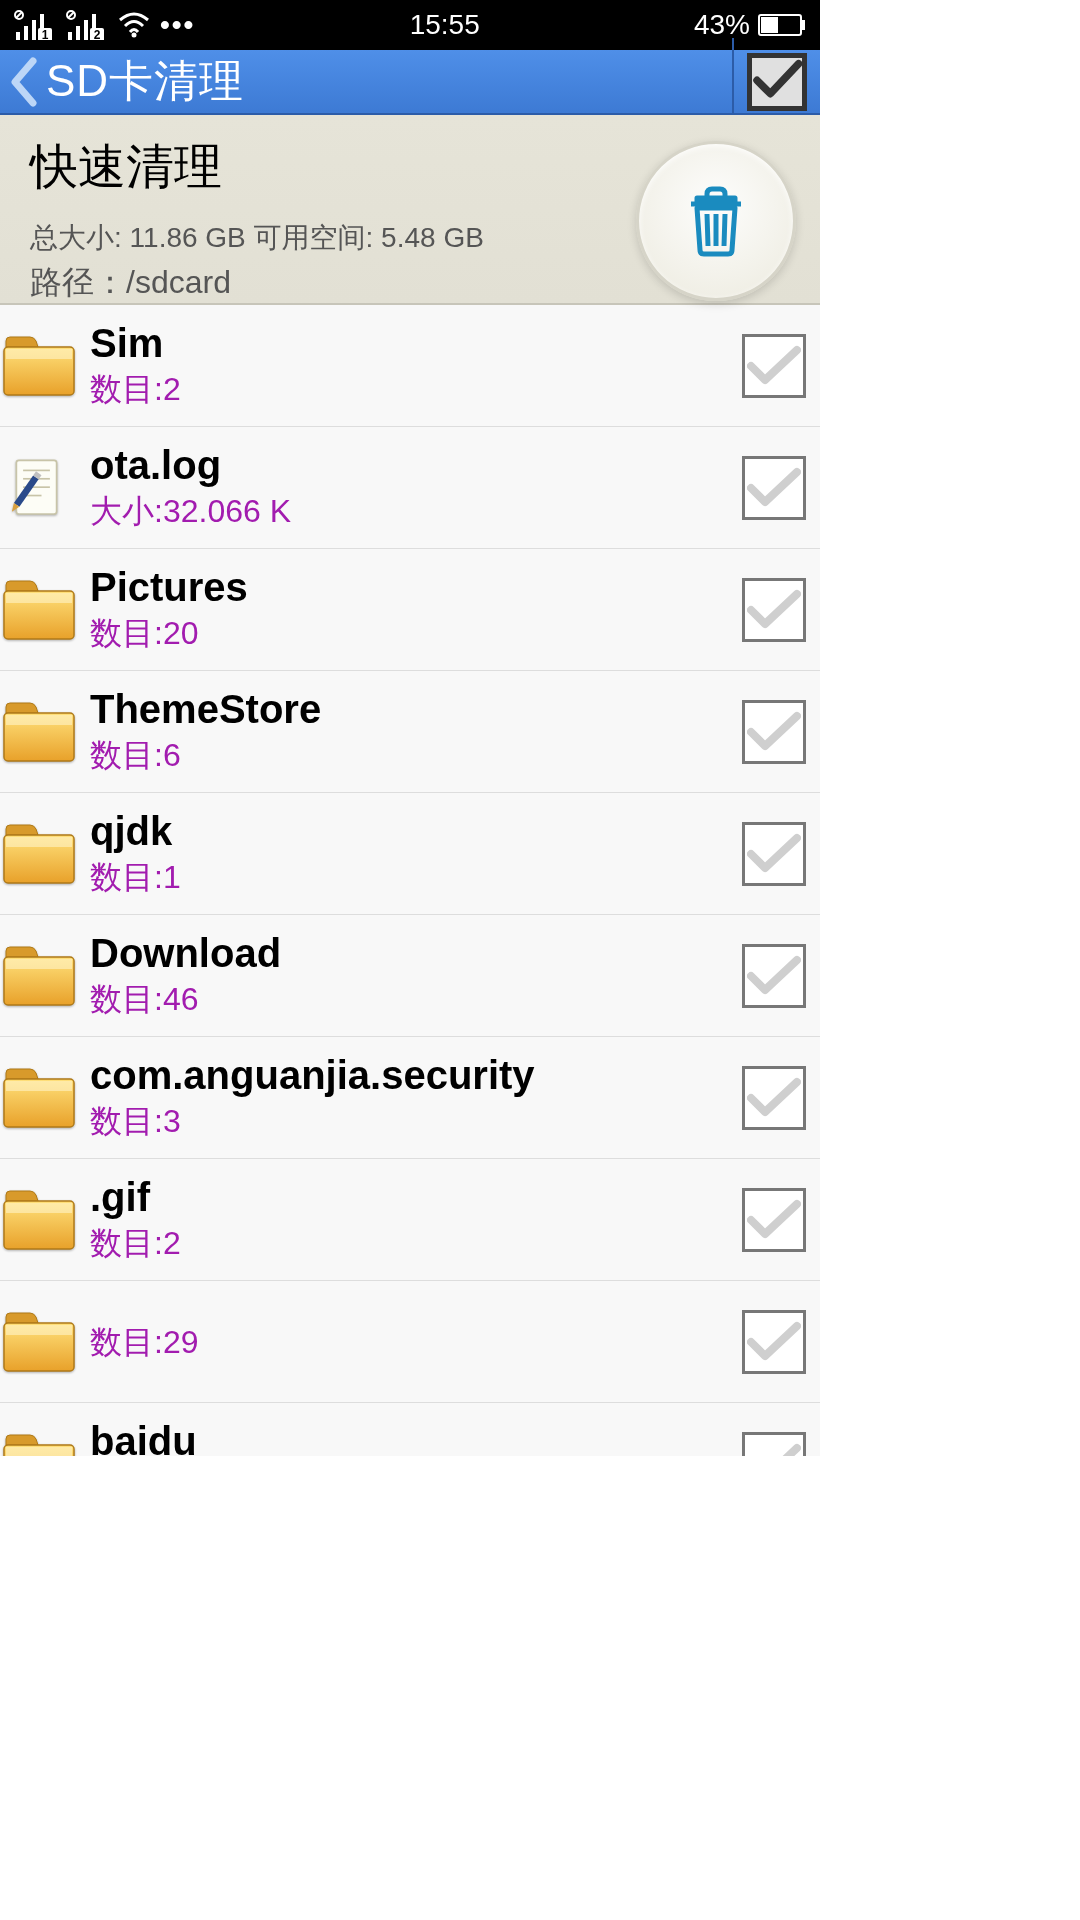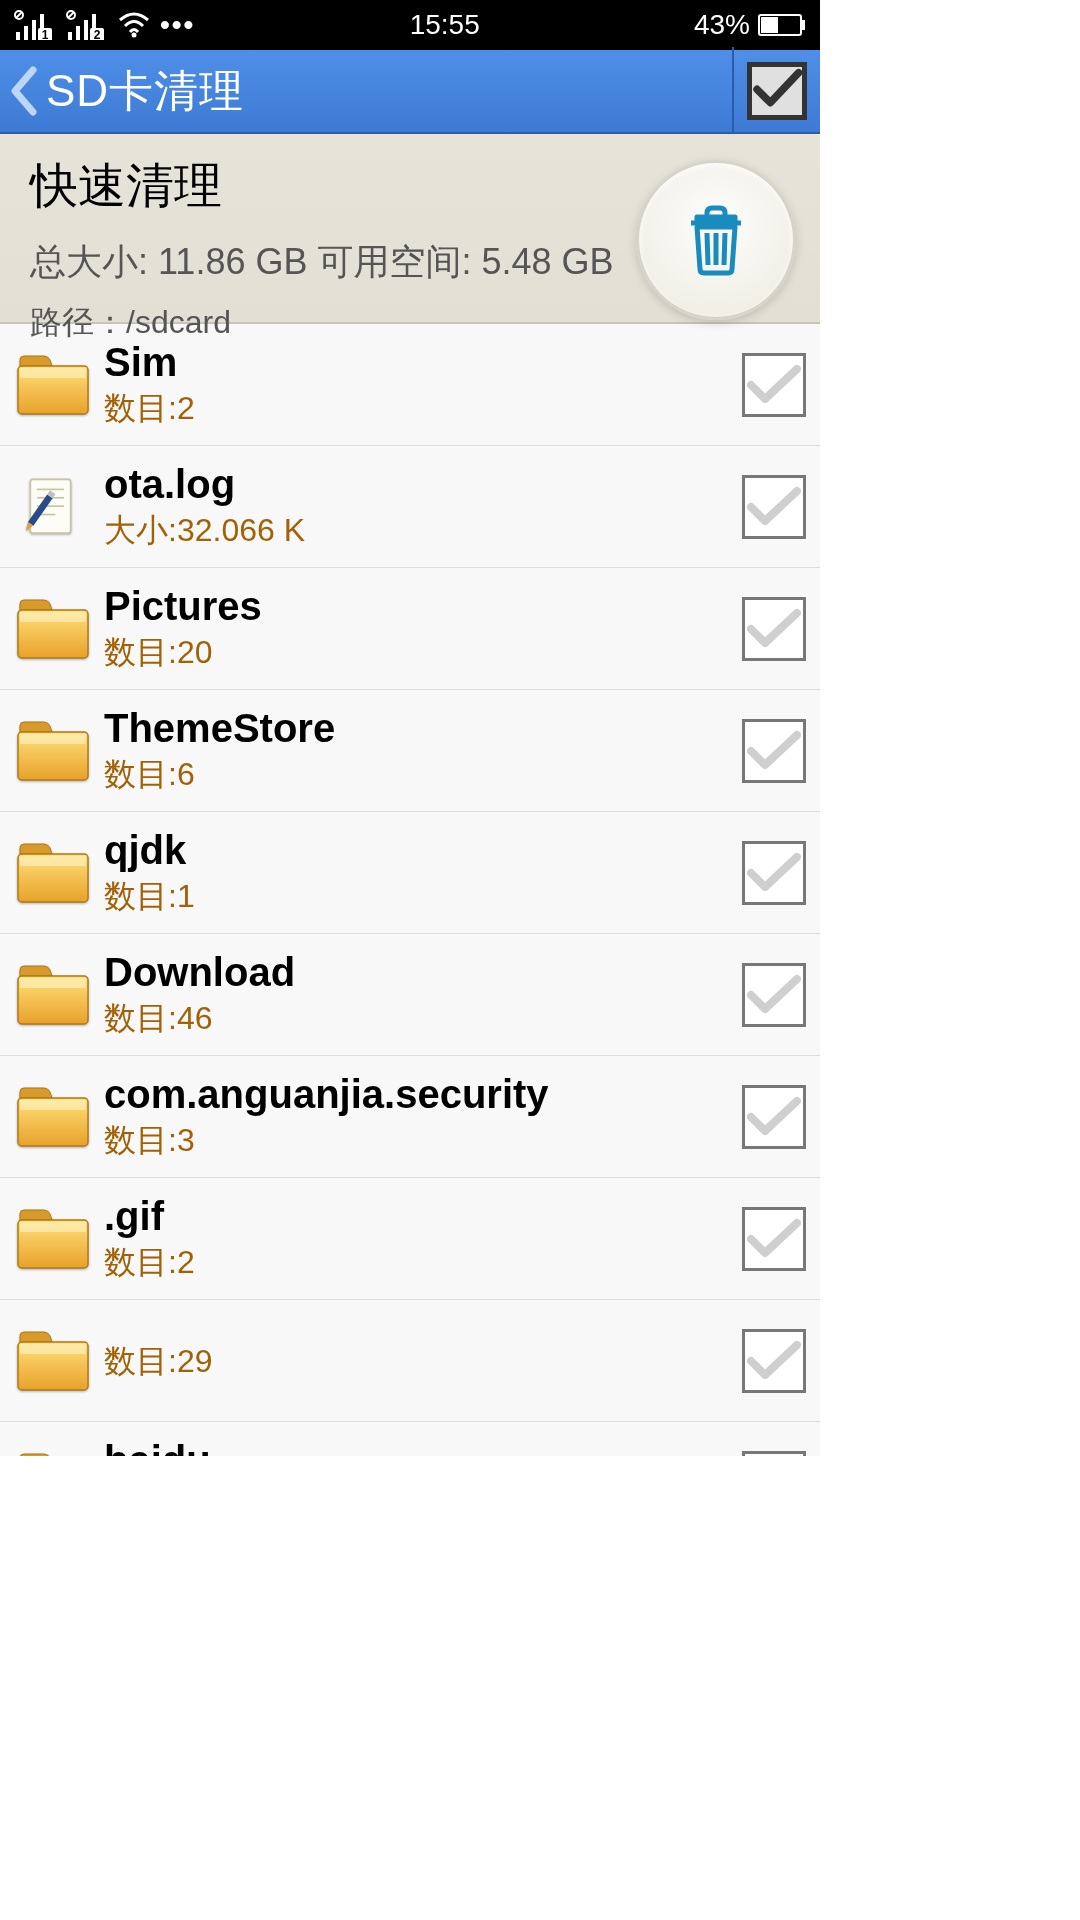--- a/index.html
+++ b/index.html
@@ -5,40 +5,40 @@
     * { margin: 0; padding: 0; box-sizing: border-box; }
     html, body { width: 820px; height: 1456px; font-family: "Helvetica Neue", Arial, sans-serif; background: #fff; overflow: hidden; }
     
     
     .status-bar { background: #000; height: 50px; display: flex; align-items: center; color: #fff; font-size: 28px; padding: 0 14px; justify-content: space-between; }
     .status-left { display: flex; align-items: center; gap: 10px; }
     .status-right { display: flex; align-items: center; gap: 8px; }
     .dots { letter-spacing: 2px; font-weight: bold; }
     
     
-    .title-bar { background: linear-gradient(#4f8fe8, #3d7ad4); height: 84px; display: flex; align-items: center; border-bottom: 2px solid #2c5ca8; }
+    .title-bar { background: linear-gradient(#4f8fe8, #3d7ad4); height: 65px; display: flex; align-items: center; border-bottom: 2px solid #2c5ca8; }
     .back-chev { width: 46px; height: 88px; display: flex; align-items: center; justify-content: center; }
     .title-text { color: #fff; font-size: 44px; font-weight: 400; flex: 1; letter-spacing: 1px; }
     .select-all-wrap { width: 88px; height: 88px; border-left: 2px solid #2c5ca8; display: flex; align-items: center; justify-content: center; }
     .select-all-box { width: 60px; height: 58px; border: 5px solid #333; background: #e0e0e0; display: flex; align-items: center; justify-content: center; }
     
     
     .summary { background: linear-gradient(#e6e4d8, #e2e0d4); padding: 20px 30px 8px 30px; border-bottom: 2px solid #c7c5b9; position: relative; height: 190px; }
     .summary h2 { font-size: 48px; font-weight: 400; color: #000; margin-bottom: 20px; }
-    .summary .stats { font-size: 36px; color: #555; margin-bottom: 14px; }
+    .summary .stats { font-size: 28px; color: #555; margin-bottom: 4px; }
     .summary .path { font-size: 32px; color: #555; }
     .trash-btn { position: absolute; right: 24px; top: 26px; width: 160px; height: 160px; border-radius: 50%; background: radial-gradient(circle at 50% 40%, #fdfdfc, #eceade); border: 3px solid #d6d4c8; box-shadow: 0 3px 10px rgba(0,0,0,.15), inset 0 2px 6px rgba(255,255,255,.9); display: flex; align-items: center; justify-content: center; }
     
     
     .list { background: #f8f8f8; }
-    .row { display: flex; align-items: center; padding: 10px 14px 10px 16px; border-bottom: 1px solid #ddd; height: 122px; }
+    .row { display: flex; align-items: center; padding: 10px 14px 10px 2px; border-bottom: 1px solid #ddd; height: 122px; }
     .row .icon { width: 74px; height: 62px; margin-right: 14px; flex-shrink: 0; }
     .row .info { flex: 1; min-width: 0; }
     .row .name { font-size: 40px; font-weight: 600; color: #000; line-height: 1.15; }
-    .row .sub { font-size: 32px; color: #a16207; margin-top: 2px; }
+    .row .sub { font-size: 32px; color: #a21caf; margin-top: 2px; }
     .row .check { width: 64px; height: 64px; border: 3px solid #777; background: #fff; display: flex; align-items: center; justify-content: center; flex-shrink: 0; }
     .row-last { height: 56px; padding-top: 6px; padding-bottom: 0; }
     .row-last .name { margin-top: -4px; }
     
     .folder-svg { filter: drop-shadow(0 1px 1px rgba(0,0,0,.3)); }
   </style>
 </head>
 <body>
 
 <div class="status-bar">

